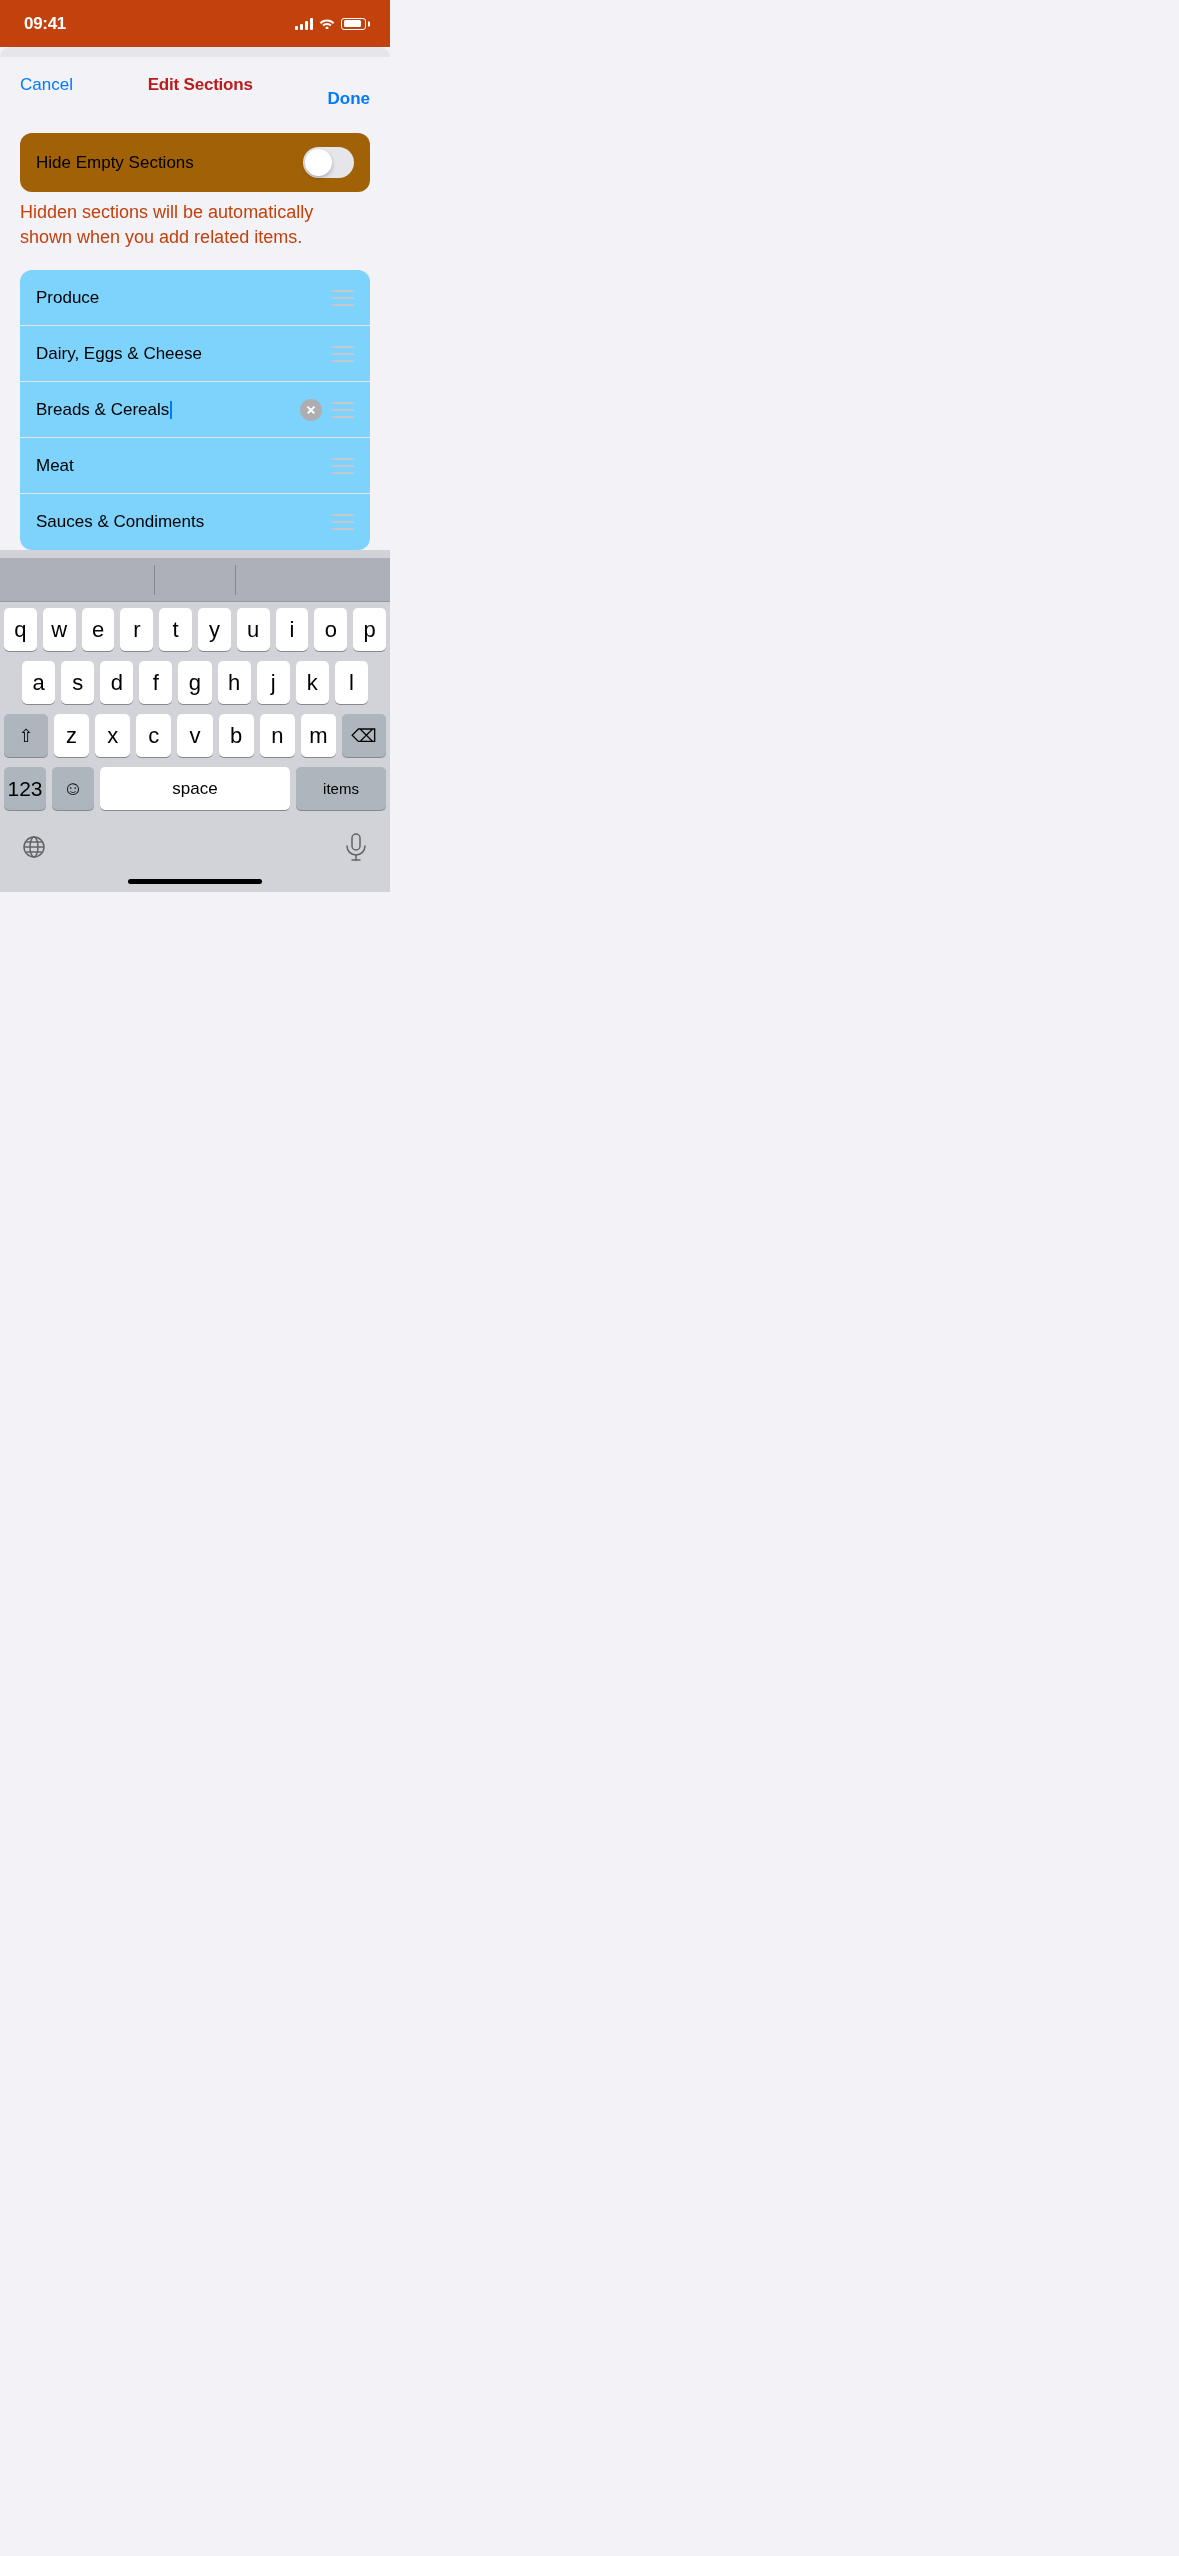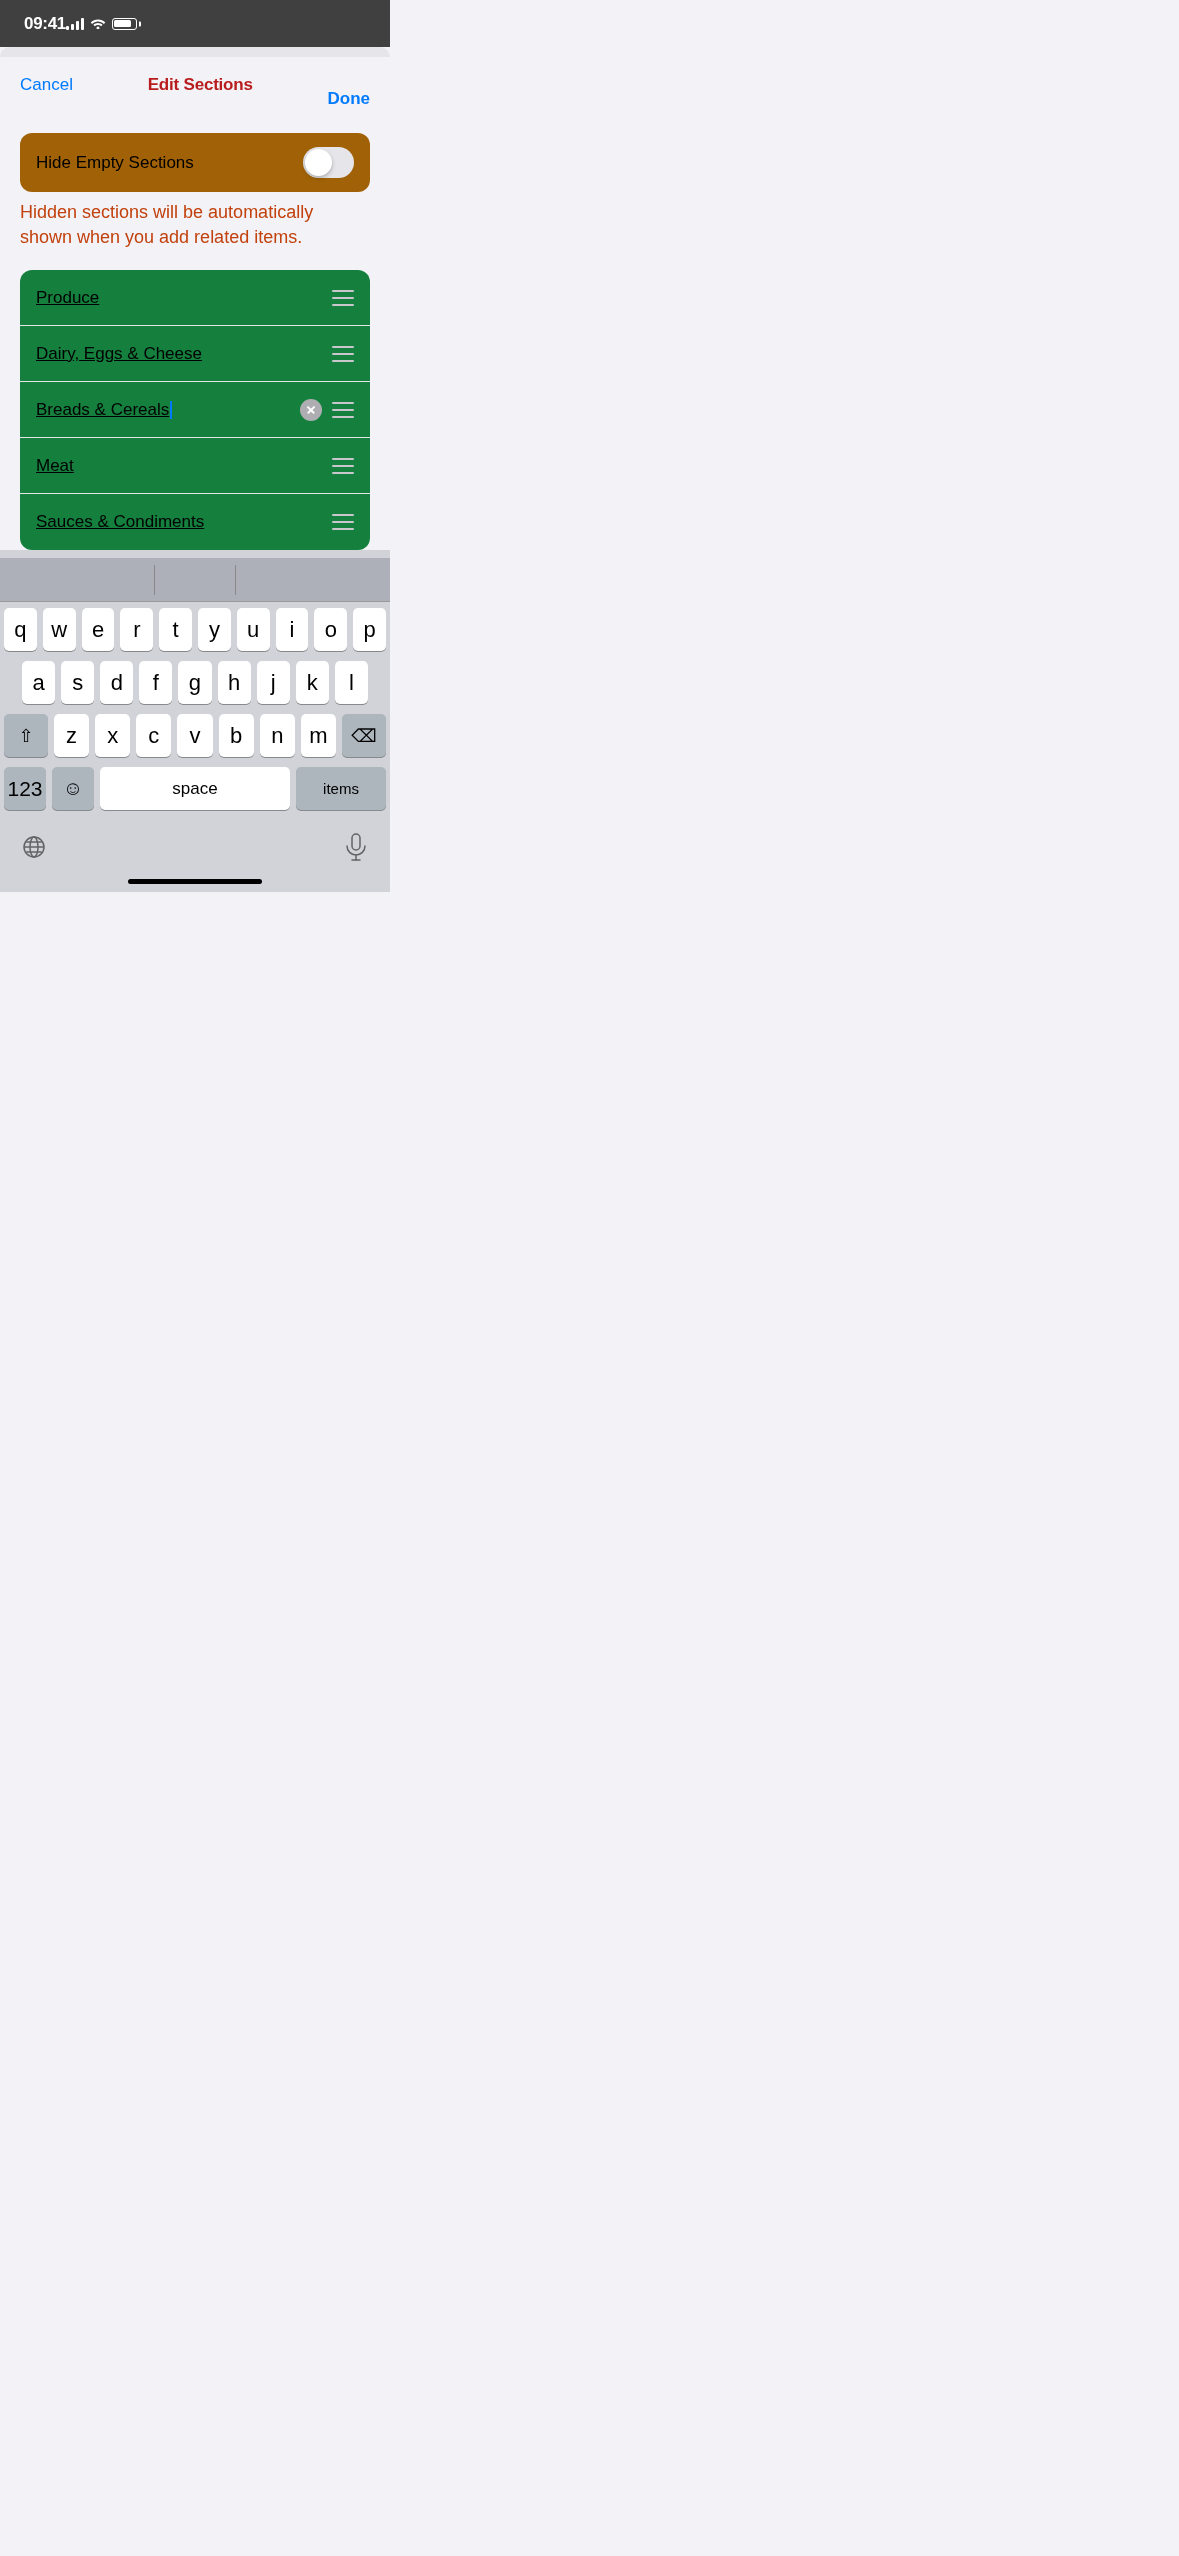--- a/index.html
+++ b/index.html
@@ -8,24 +8,25 @@
     body {
       width: 390px;
       min-height: 852px;
       font-family: -apple-system, 'SF Pro Display', 'Helvetica Neue', sans-serif;
       background: #f2f2f7;
       overflow-x: hidden;
     }
 
     
     .status-bar {
-      background: #404040;
+      background: #c2410c;
       height: 47px;
       display: flex;
       align-items: center;
+      justify-content: space-between;
       padding: 16px 24px;
       color: #fff;
     }
     .status-time {
       font-size: 17px;
       font-weight: 600;
       letter-spacing: -0.3px;
     }
     .status-icons {
       display: flex;
@@ -157,24 +158,23 @@
     .toggle-hint {
       margin: 4px 20px 20px 20px;
       font-size: 18px;
       color: #c2410c;
       line-height: 1.4;
     }
 
     
     .sections-list {
       margin: 0 20px;
-      background: #15803d;
+      background: #7dd3fc;
       border-radius: 12px;
       overflow: hidden;
-      text-decoration: underline;
     }
     .list-item {
       display: flex;
       align-items: center;
       padding: 16px 16px;
       border-bottom: 1px solid #e5e5ea;
       position: relative;
       min-height: 56px;
     }
     .list-item:last-child {

